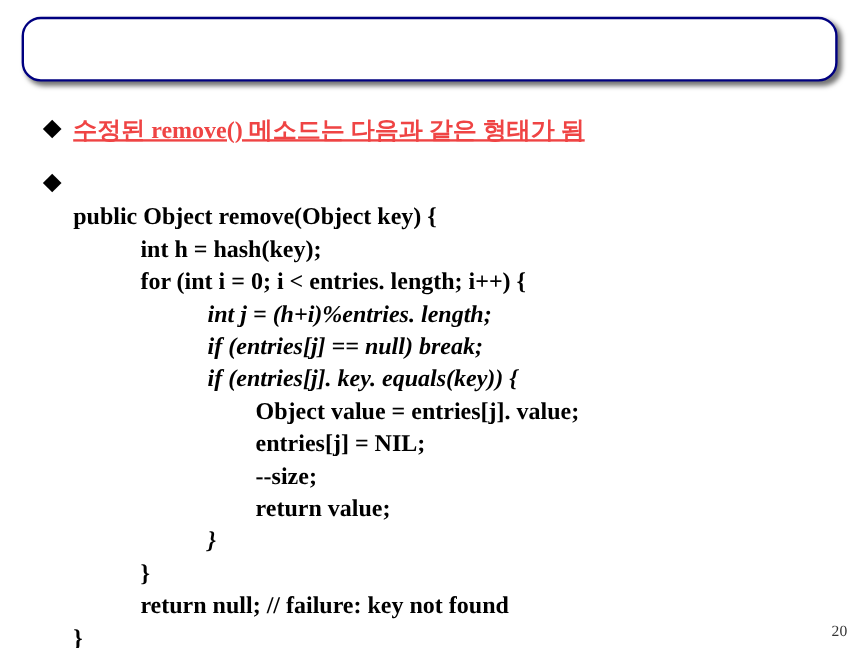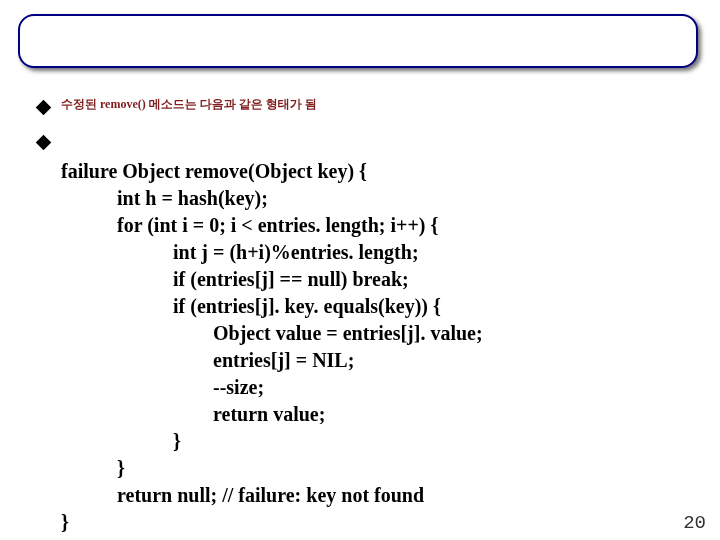--- a/index.html
+++ b/index.html
@@ -38,57 +38,58 @@
       width: 11px;
       height: 11px;
       background: #000000;
       transform: rotate(45deg);
       margin-right: 12px;
       margin-top: 6px;
       flex-shrink: 0;
     }
     .line-text {
       font-weight: bold;
-      font-size: 12px;
-      color: #7f1d1d;
+      font-size: 20px;
+      color: #ef4444;
       line-height: 1.35;
+      text-decoration: underline;
     }
     .code-block {
       font-weight: bold;
       font-size: 20px;
       color: #000000;
       line-height: 1.35;
       white-space: pre;
     }
     .indent-1 { padding-left: 56px; font-family: Liberation Serif, serif; }
-    .indent-2 { padding-left: 112px; }
+    .indent-2 { padding-left: 112px; font-style: italic; }
     .indent-3 { padding-left: 152px; }
     .page-num {
       position: absolute;
       bottom: 6px;
       right: 14px;
-      font-family: Liberation Mono, monospace;
-      font-size: 19px;
+      font-family: Liberation Serif, serif;
+      font-size: 13px;
       color: #333333;
     }
   </style>
 </head>
 <body>
 
 <div class="header-box"></div>
 
 <div class="content">
 
   <div class="bullet-item">
     <span class="bullet"></span>
     <span class="line-text">수정된 remove() 메소드는 다음과 같은 형태가 됨</span>
   </div>
 
   <div class="bullet-item">
     <span class="bullet"></span>
     <div class="code-block">
-<span>failure Object remove(Object key) {</span>
+<span>public Object remove(Object key) {</span>
 <span class="indent-1" style="display:block">int h = hash(key);</span><span class="indent-1" style="display:block">for (int i = 0; i &lt; entries. length; i++) {</span><span class="indent-2" style="display:block">int j = (h+i)%entries. length;</span><span class="indent-2" style="display:block">if (entries[j] == null) break;</span><span class="indent-2" style="display:block">if (entries[j]. key. equals(key)) {</span><span class="indent-3" style="display:block">Object value = entries[j]. value;</span><span class="indent-3" style="display:block">entries[j] = NIL;</span><span class="indent-3" style="display:block">--size;</span><span class="indent-3" style="display:block">return value;</span><span class="indent-2" style="display:block">}</span><span class="indent-1" style="display:block">}</span><span class="indent-1" style="display:block">return null; // failure: key not found</span><span style="display:block">}</span></div>
   </div>
 
 </div>
 
 <div class="page-num">20</div>
 
 </body></html>

